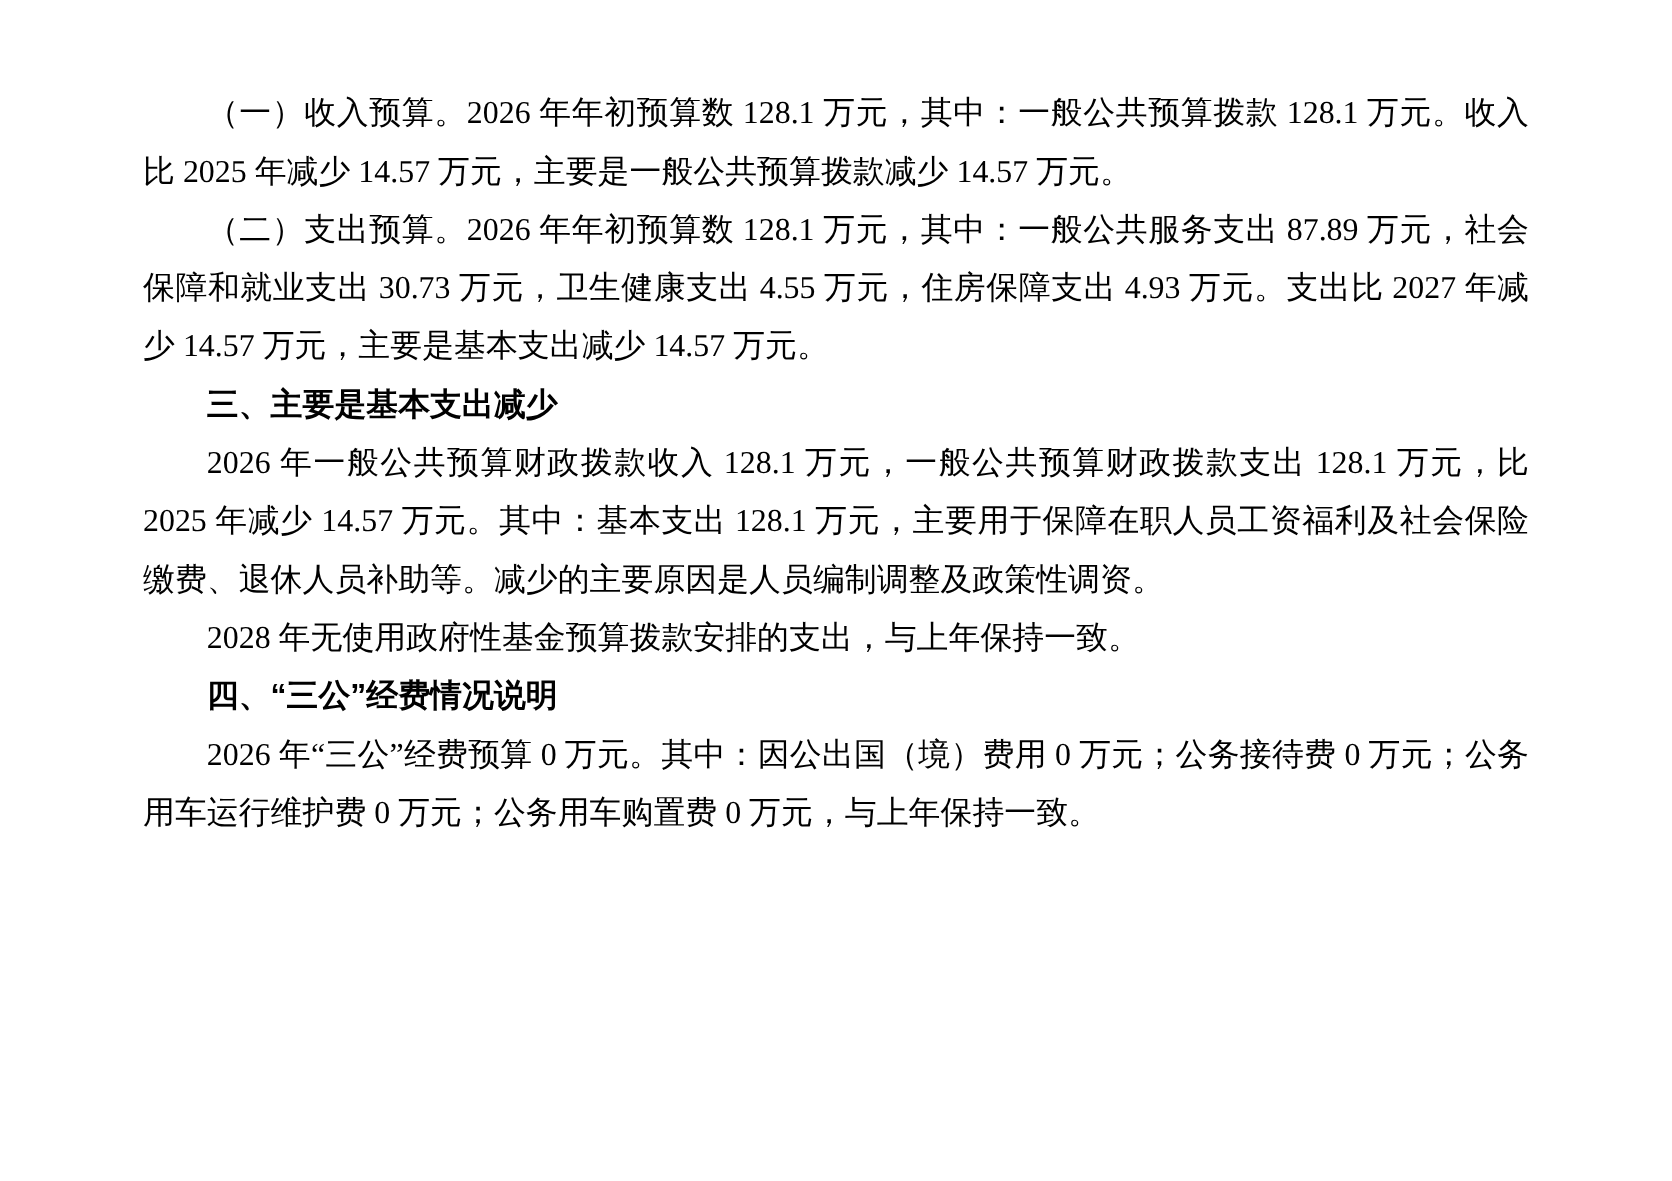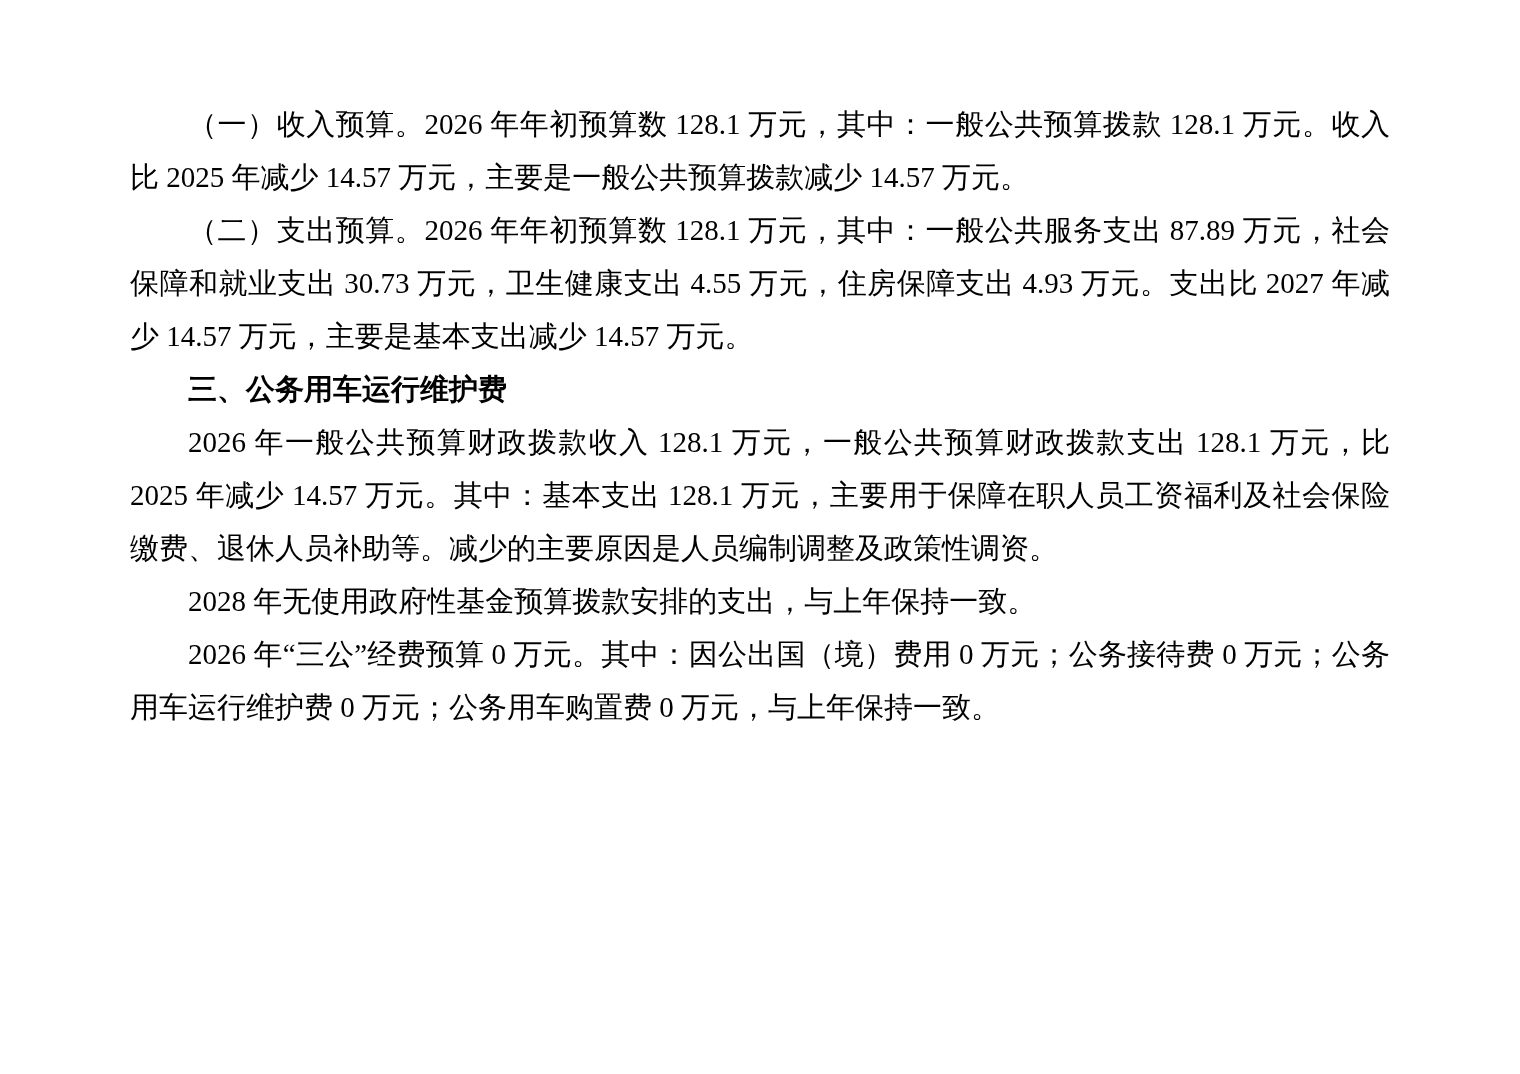--- a/index.html
+++ b/index.html
@@ -7,21 +7,21 @@
     padding: 0;
     background: #ffffff;
   }
   .page {
     position: relative;
     width: 1520px;
     height: 1074px;
     margin: 0 auto;
     background: #ffffff;
     box-sizing: border-box;
-    padding: 98px 130px 0 130px;
+    padding: 77px 130px 0 130px;
     color: #000000;
     overflow: hidden;
   }
   .para {
     margin: 0;
     font-family: "Liberation Serif", "DejaVu Serif", serif;
     font-size: 29px;
     line-height: 53px;
     text-align: justify;
     text-justify: inter-character;
@@ -37,17 +37,18 @@
     text-indent: 2em;
     color: #000000;
   }
 </style>
 </head>
 <body>
 
 <div class="page">
   <p class="para">（一）收入预算。2026 年年初预算数 128.1 万元，其中：一般公共预算拨款 128.1 万元。收入比 2025 年减少 14.57 万元，主要是一般公共预算拨款减少 14.57 万元。</p>
   <p class="para">（二）支出预算。2026 年年初预算数 128.1 万元，其中：一般公共服务支出 87.89 万元，社会保障和就业支出 30.73 万元，卫生健康支出 4.55 万元，住房保障支出 4.93 万元。支出比 2027 年减少 14.57 万元，主要是基本支出减少 14.57 万元。</p>
-  <p class="heading">三、公务用车运行维护费</p>
+  <p class="heading">三、主要是基本支出减少</p>
   <p class="para">2026 年一般公共预算财政拨款收入 128.1 万元，一般公共预算财政拨款支出 128.1 万元，比 2025 年减少 14.57 万元。其中：基本支出 128.1 万元，主要用于保障在职人员工资福利及社会保险缴费、退休人员补助等。减少的主要原因是人员编制调整及政策性调资。</p>
   <p class="para">2028 年无使用政府性基金预算拨款安排的支出，与上年保持一致。</p>
+  <p class="heading">四、“三公”经费情况说明</p>
   <p class="para">2026 年“三公”经费预算 0 万元。其中：因公出国（境）费用 0 万元；公务接待费 0 万元；公务用车运行维护费 0 万元；公务用车购置费 0 万元，与上年保持一致。</p>
 </div>
 
 </body></html>

